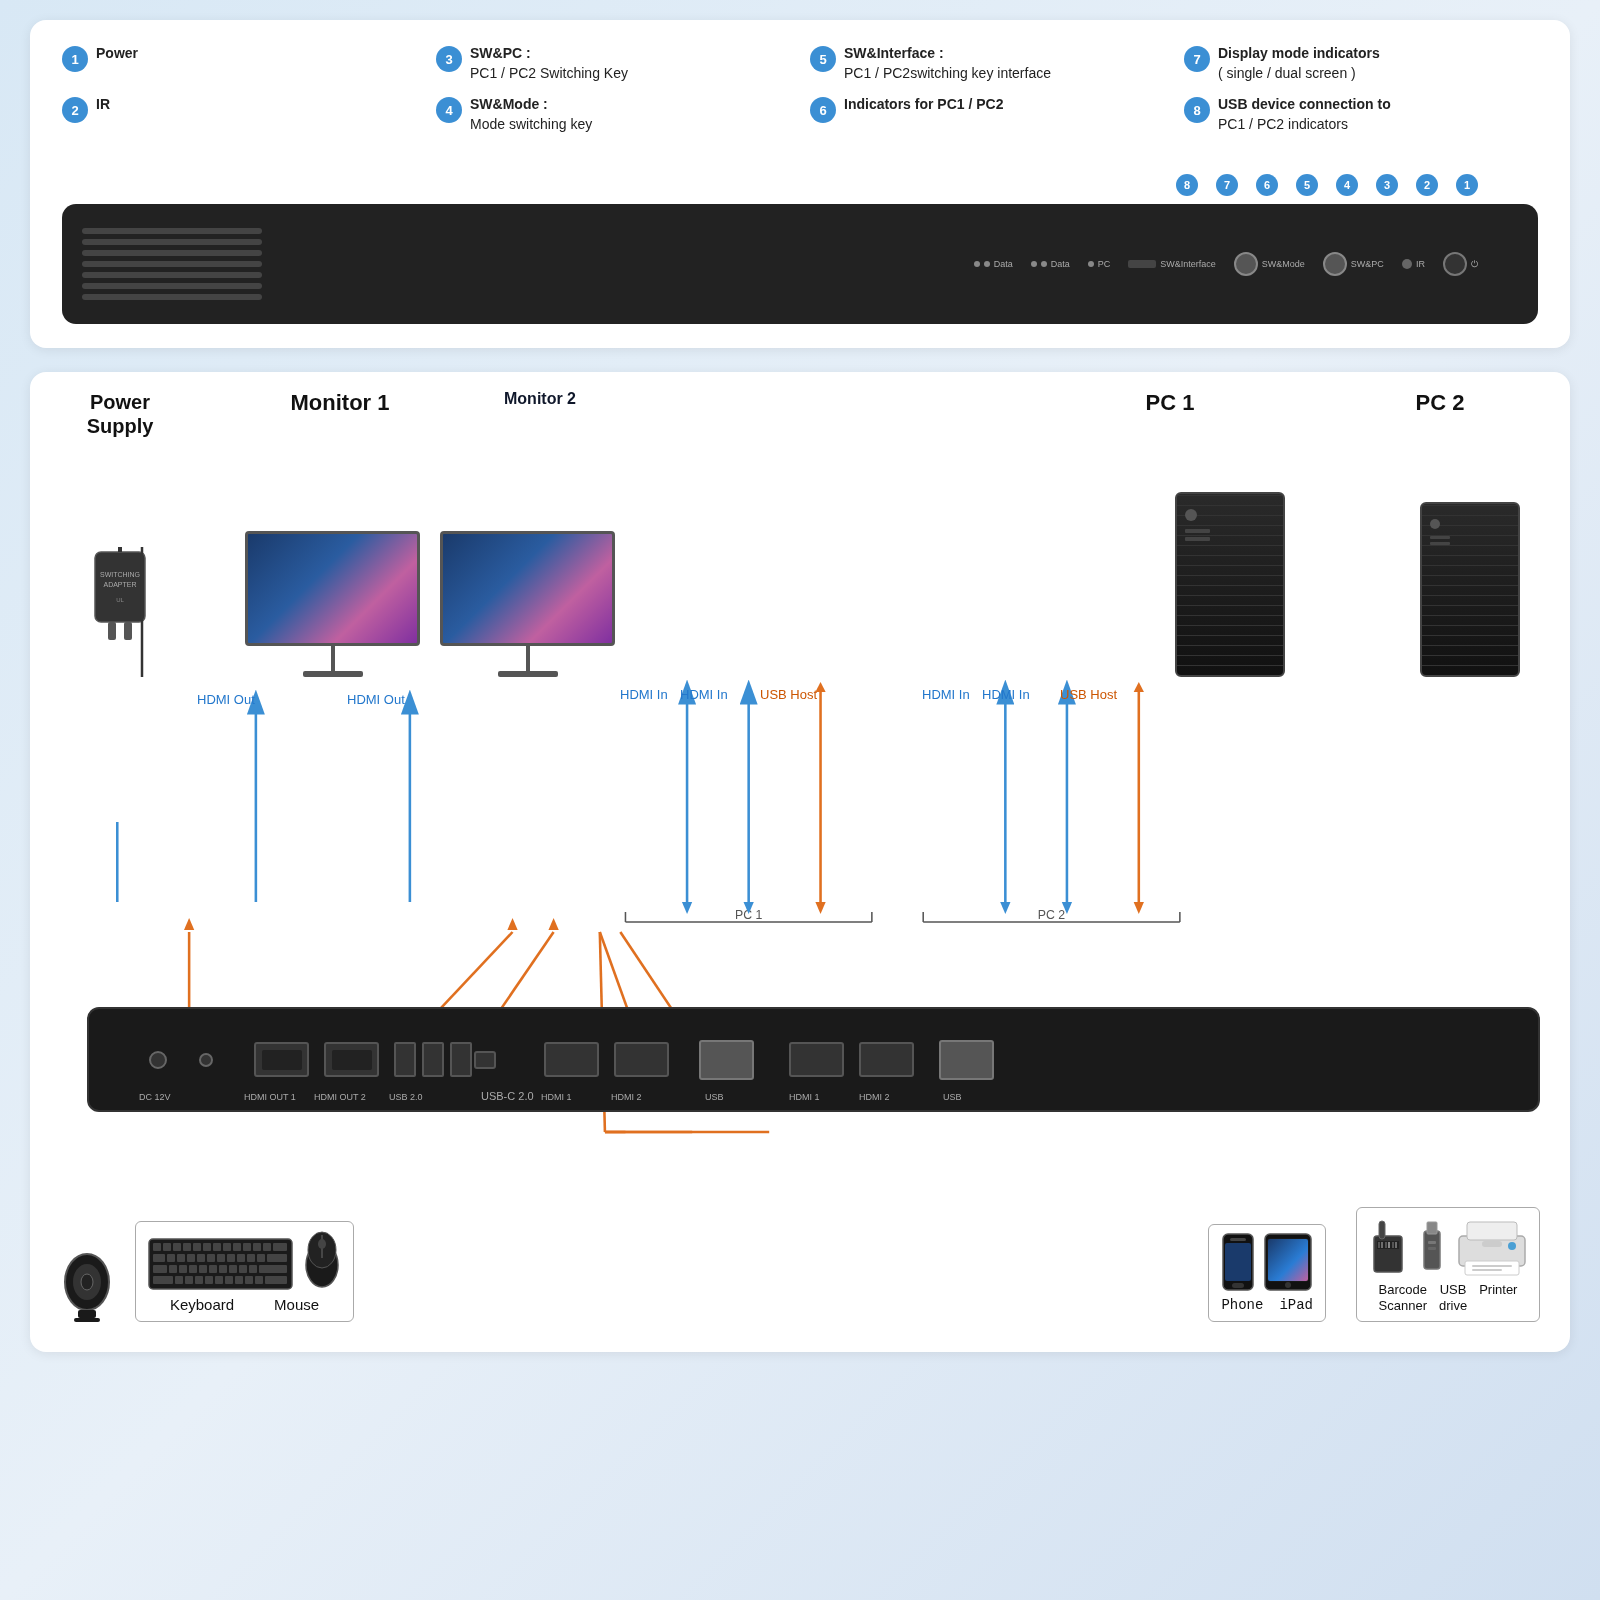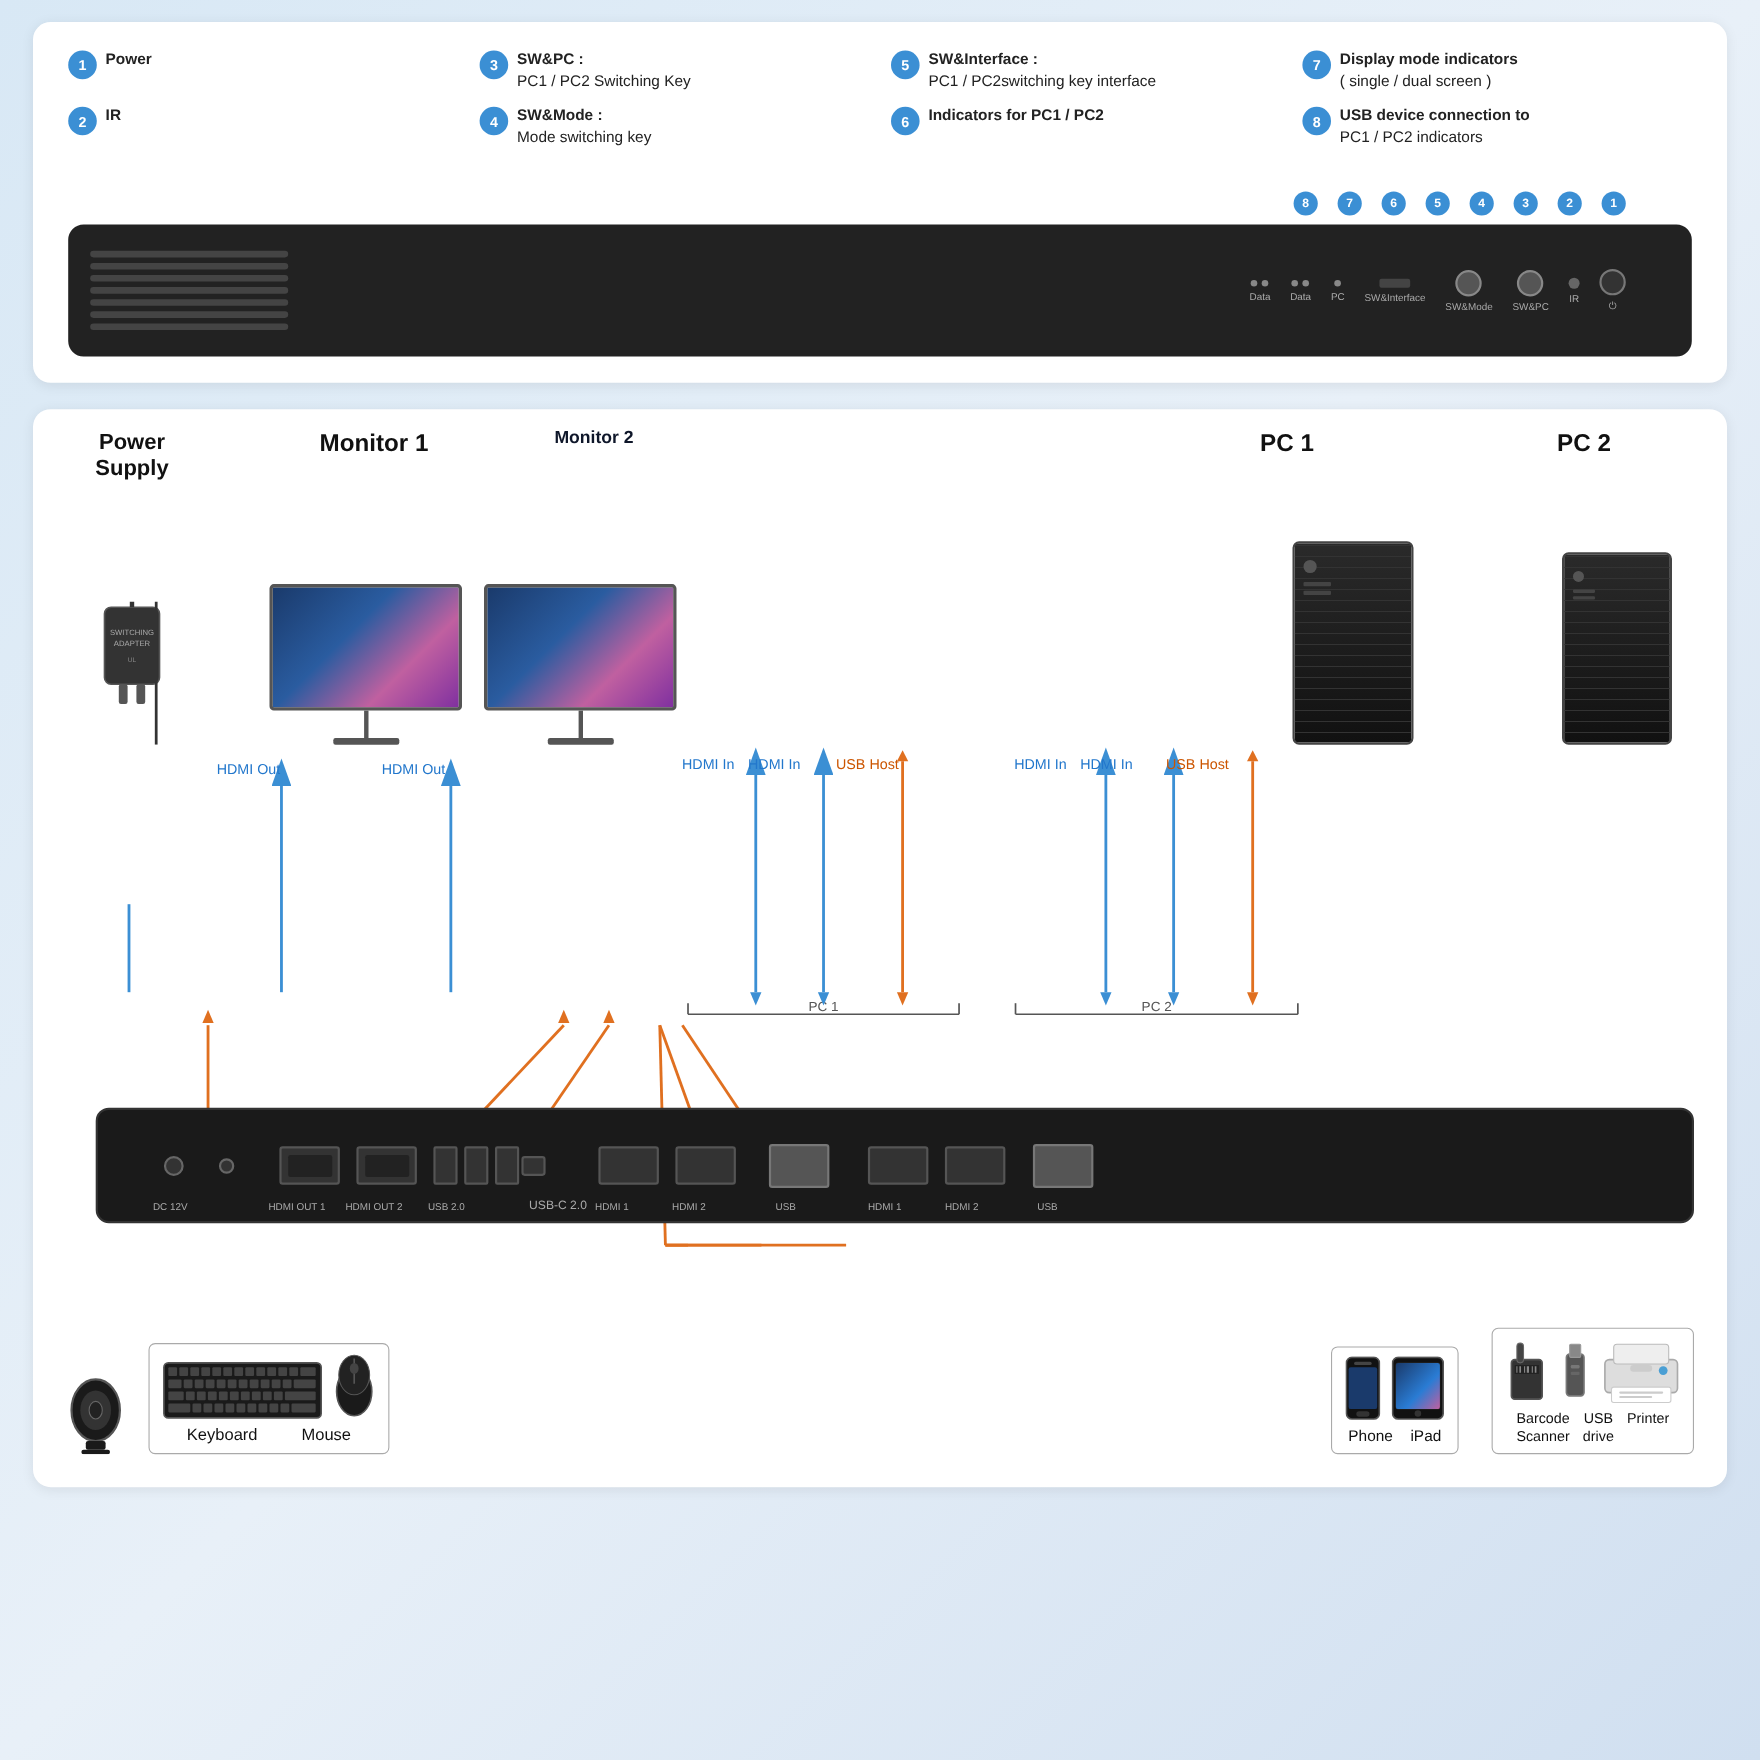--- a/index.html
+++ b/index.html
@@ -107,21 +107,20 @@
       right: 60px;
       top: 50%;
       transform: translateY(-50%);
       display: flex;
       align-items: center;
       gap: 18px;
     }
 
     .control-group {
       display: flex;
-      flex-direction: column;
       align-items: center;
       gap: 4px;
     }
 
     .ctrl-dots {
       display: flex;
       gap: 4px;
     }
 
     .ctrl-dot {
@@ -694,21 +693,21 @@
             <defs>
               <linearGradient id="grad1" x1="0" y1="0" x2="1" y2="1">
                 <stop offset="0%" stop-color="#1a3a6b"></stop>
                 <stop offset="60%" stop-color="#2a7cd4"></stop>
                 <stop offset="100%" stop-color="#c060a0"></stop>
               </linearGradient>
             </defs>
             <circle cx="24" cy="52" r="3" fill="#333"></circle>
           </svg>
         </div>
-        <div style="display:flex;gap:16px;">
+        <div style="display:flex;gap:16px;font-family:Liberation Mono, monospace;">
           <div style="font-size:14px;color:#111;">Phone</div>
           <div style="font-size:14px;color:#111;">iPad</div>
         </div>
       </div>
 
       <div class="accessory-box">
         <div style="display:flex;gap:14px;align-items:flex-end;">
 
           <svg width="38" height="60" viewBox="0 0 38 60">
             <rect x="5" y="20" width="28" height="36" rx="3" fill="#333" stroke="#555" stroke-width="1.5"></rect>

